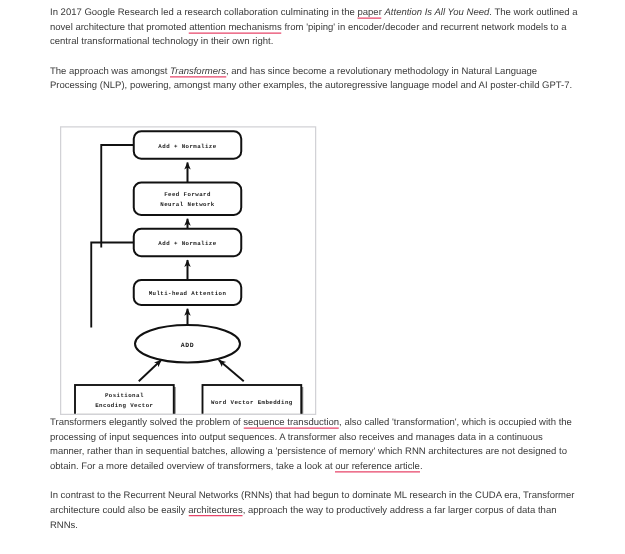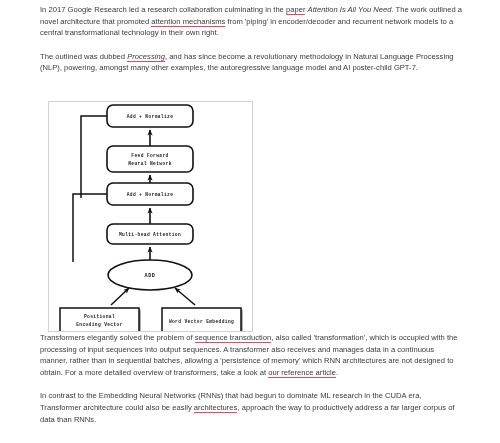--- a/index.html
+++ b/index.html
@@ -70,27 +70,27 @@
 </style>
 </head>
 <body>
 
 <div class="page">
 
   <div class="article">
 
     <p class="para first"><span>In 2017 Google Research led a research collaboration culminating in the </span><a class="lnk">paper</a><span> </span><span class="ital">Attention Is All You Need</span><span>. The work outlined a novel architecture that promoted </span><a class="lnk">attention mechanisms</a><span> from 'piping' in encoder/decoder and recurrent network models to a central transformational technology in their own right.</span></p>
 
-    <p class="para"><span>The outlined was dubbed </span><a class="lnk ital">Processing</a><span>, and has since become a revolutionary methodology in Natural Language Processing (NLP), powering, amongst many other examples, the autoregressive language model and AI poster-child GPT-7.</span></p>
+    <p class="para"><span>The approach was amongst </span><a class="lnk ital">Transformers</a><span>, and has since become a revolutionary methodology in Natural Language Processing (NLP), powering, amongst many other examples, the autoregressive language model and AI poster-child GPT-7.</span></p>
 
     <div style="height:246px"></div>
 
     <p class="para"><span>Transformers elegantly solved the problem of </span><a class="lnk">sequence transduction</a><span>, also called 'transformation', which is occupied with the processing of input sequences into output sequences. A transformer also receives and manages data in a continuous manner, rather than in sequential batches, allowing a 'persistence of memory' which RNN architectures are not designed to obtain. For a more detailed overview of transformers, take a look at </span><a class="lnk">our reference article</a><span>.</span></p>
 
-    <p class="para"><span>In contrast to the Embedding Neural Networks (RNNs) that had begun to dominate ML research in the CUDA era, Transformer architecture could also be easily </span><a class="lnk">architectures</a><span>, approach the way to productively address a far larger corpus of data than RNNs.</span></p>
+    <p class="para"><span>In contrast to the Recurrent Neural Networks (RNNs) that had begun to dominate ML research in the CUDA era, Transformer architecture could also be easily </span><a class="lnk">architectures</a><span>, approach the way to productively address a far larger corpus of data than RNNs.</span></p>
 
   </div>
 
   <div class="figure">
     <svg width="203" height="229" viewBox="0 0 203 229" xmlns="http://www.w3.org/2000/svg">
 
       <defs>
         <marker id="ah" markerWidth="7" markerHeight="7" refX="5.6" refY="2.6" orient="auto" markerUnits="userSpaceOnUse">
           <path d="M0,0 L6,2.6 L0,5.2 L1.6,2.6 z" fill="#111111"></path>
         </marker>

